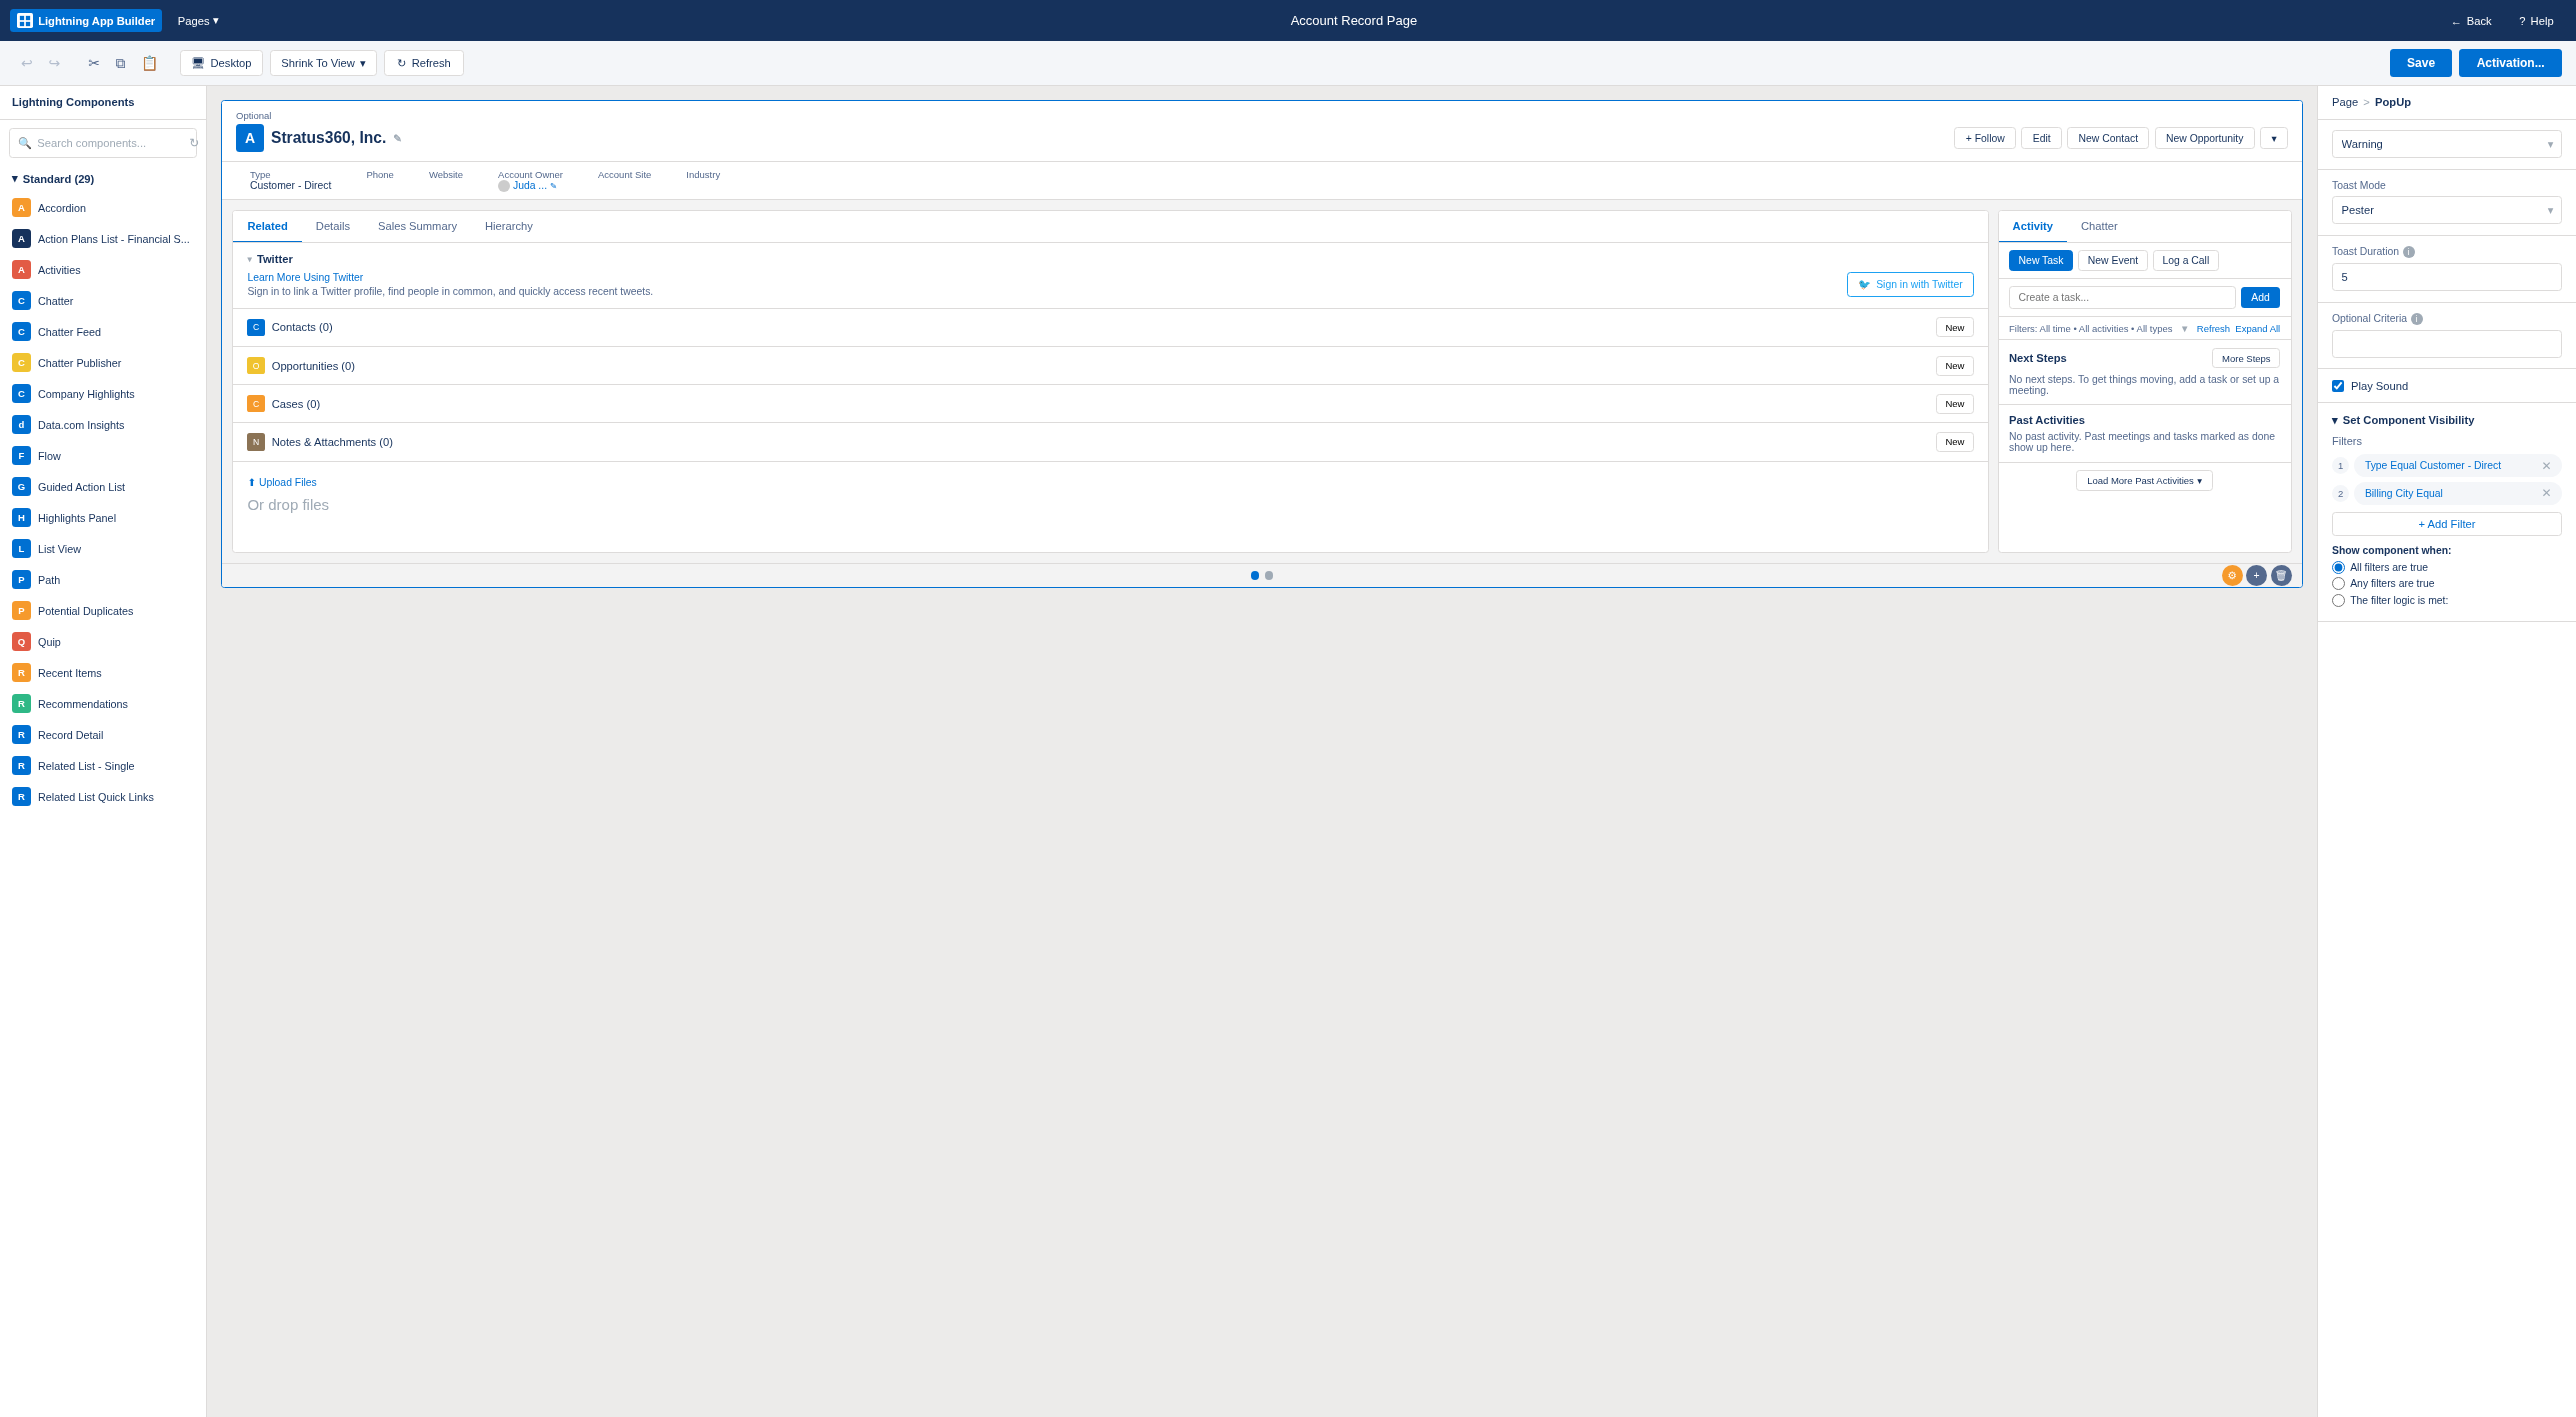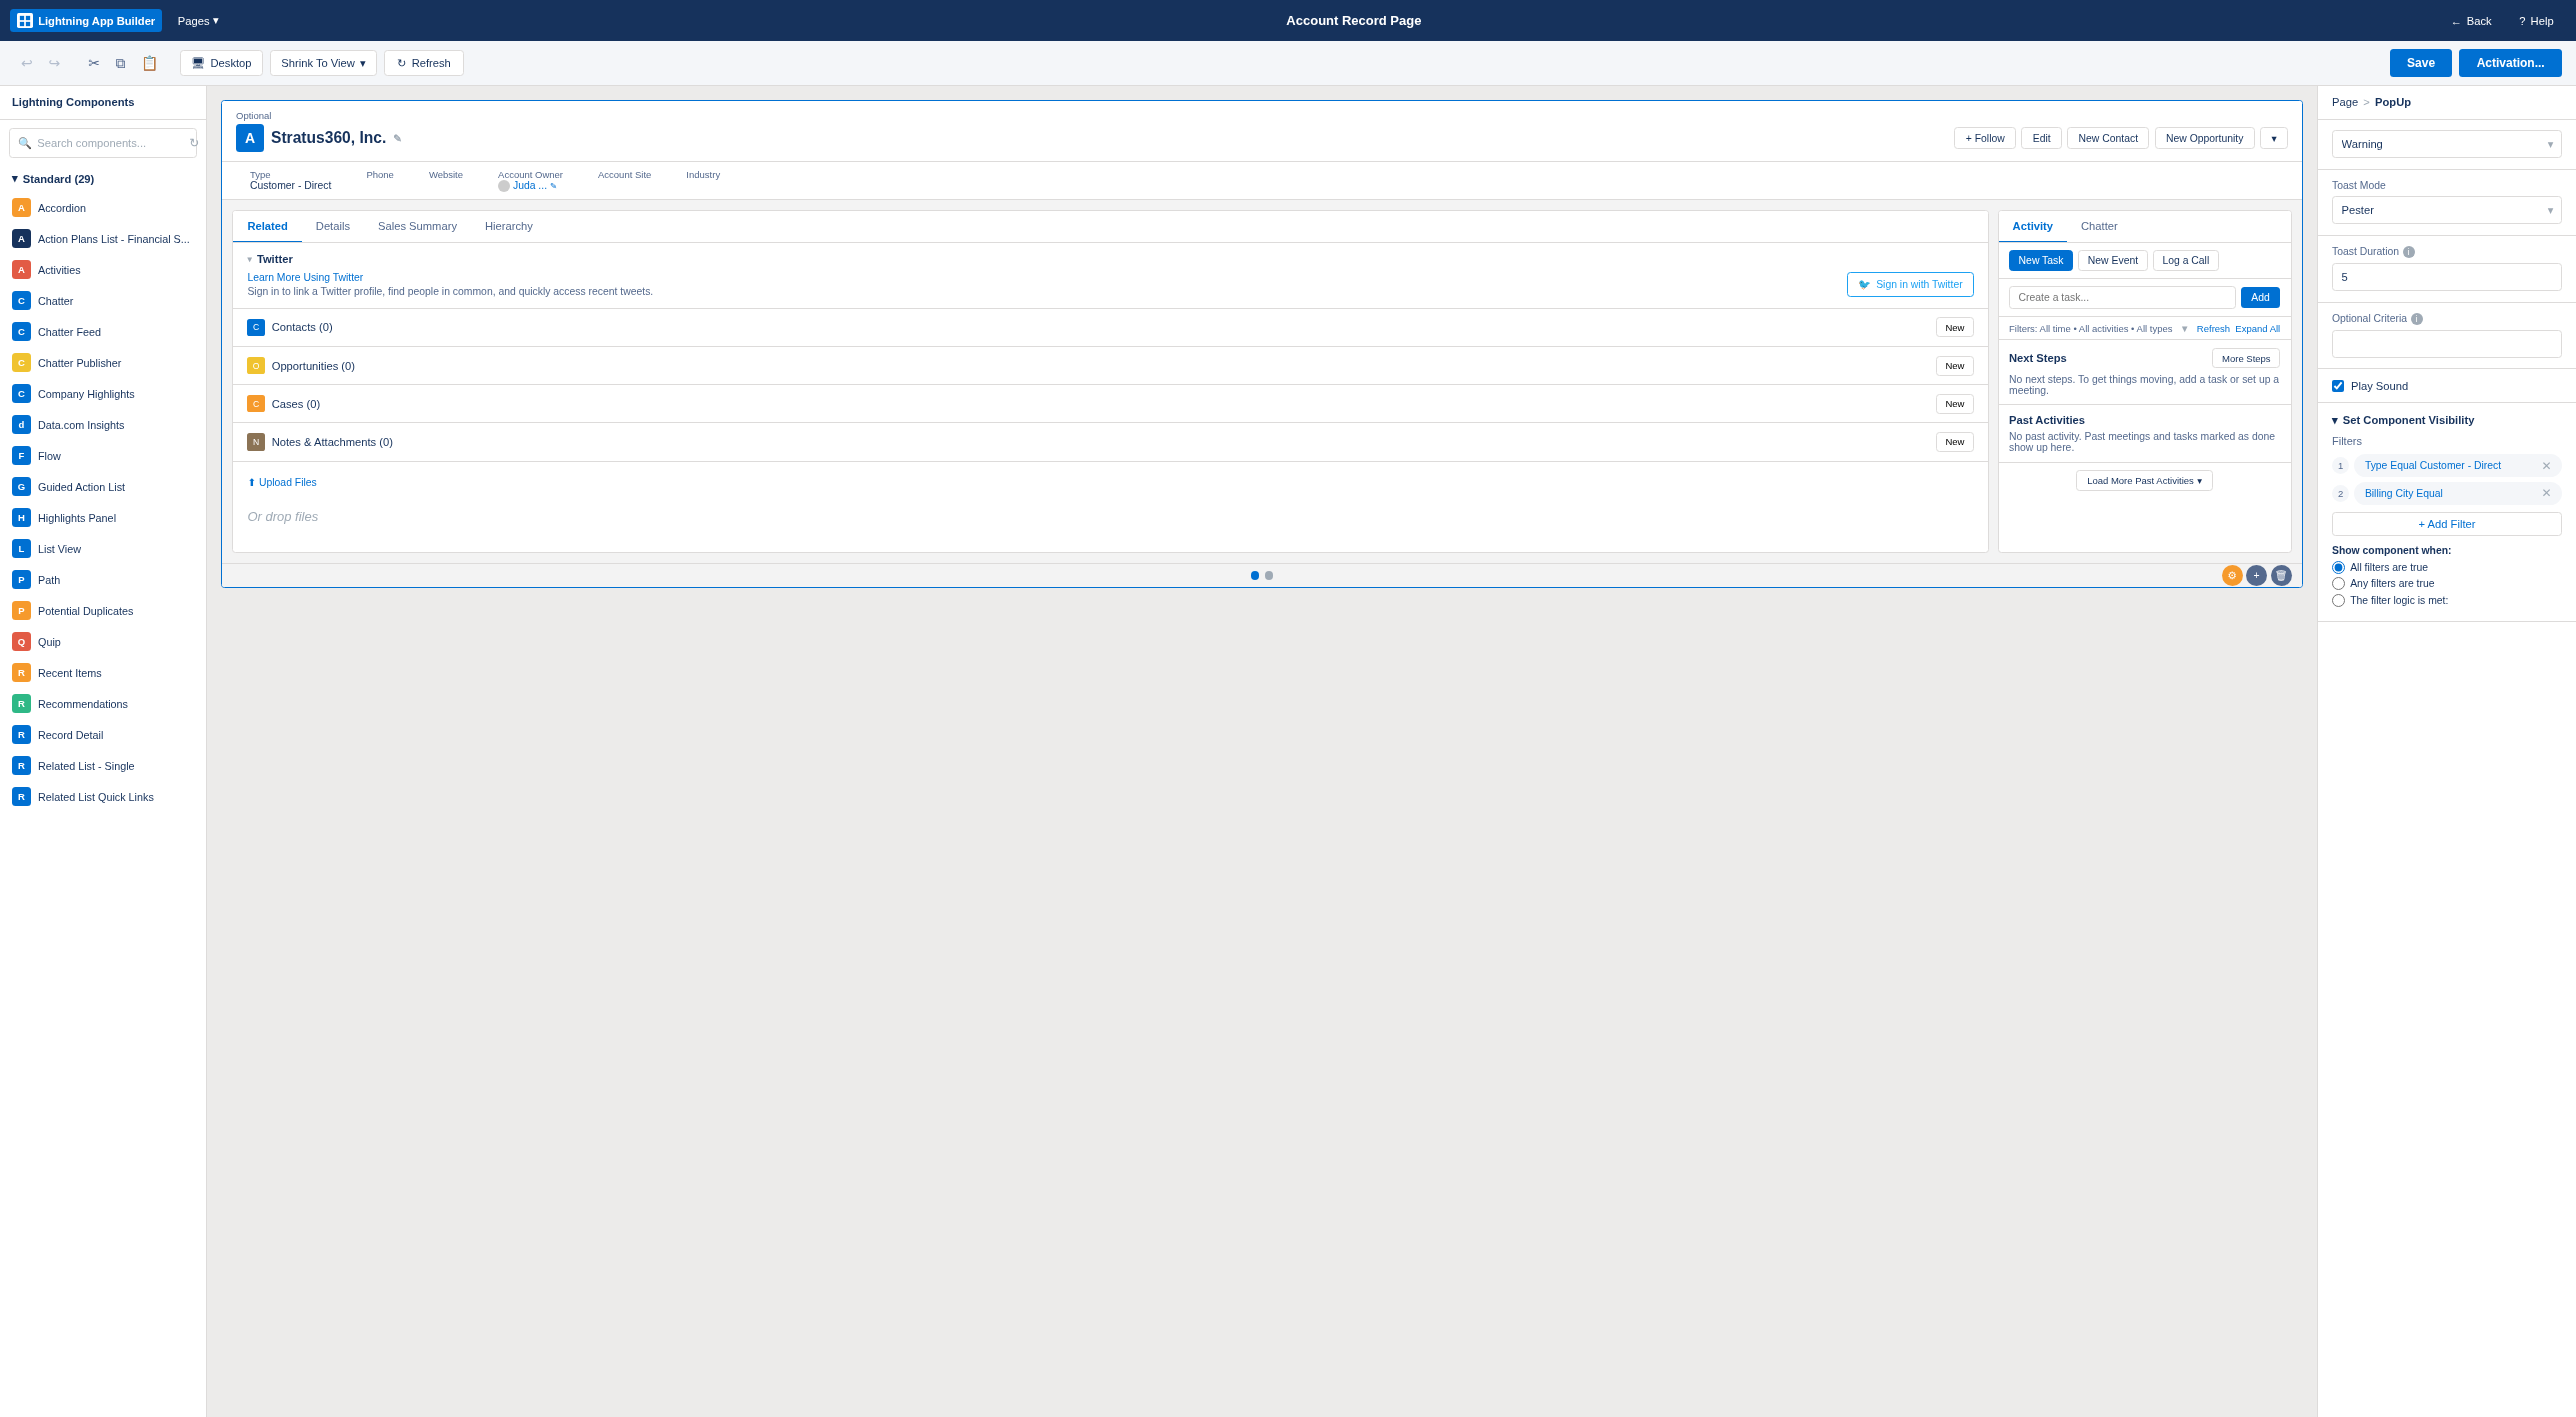--- a/index.html
+++ b/index.html
@@ -48,21 +48,21 @@
       color: #fff;
       padding: 3.5px 8.6px;
       border-radius: 3.5px;
       cursor: pointer;
       font-size: 11.2px;
     }
     .top-nav-center {
       flex: 1;
       text-align: center;
       font-size: 13px;
-      font-weight: 700;
+      font-weight: 400;
       color: #fff;
     }
     .top-nav-right {
       display: flex;
       align-items: center;
       gap: 3.5px;
     }
     .nav-btn {
       display: flex;
       align-items: center;
@@ -438,21 +438,21 @@
       justify-content: center;
       font-size: 8.6px;
       color: #fff;
     }
     .upload-area {
       padding: 14px;
       text-align: left;
       color: #0070d2;
       font-size: 10.4px;
     }
-    .upload-area .or { color: #9faab5; margin-top: 21px; font-size: 13px; font-style: italic; }
+    .upload-area .or { color: #9faab5; margin-top: 8px; font-size: 15px; }
 
     
     .activity-tabs {
       display: flex;
       border-bottom: 0.9px solid #dddbda;
       background: #fff;
     }
     .activity-tab {
       padding: 8.6px 14px;
       font-size: 11.2px;

